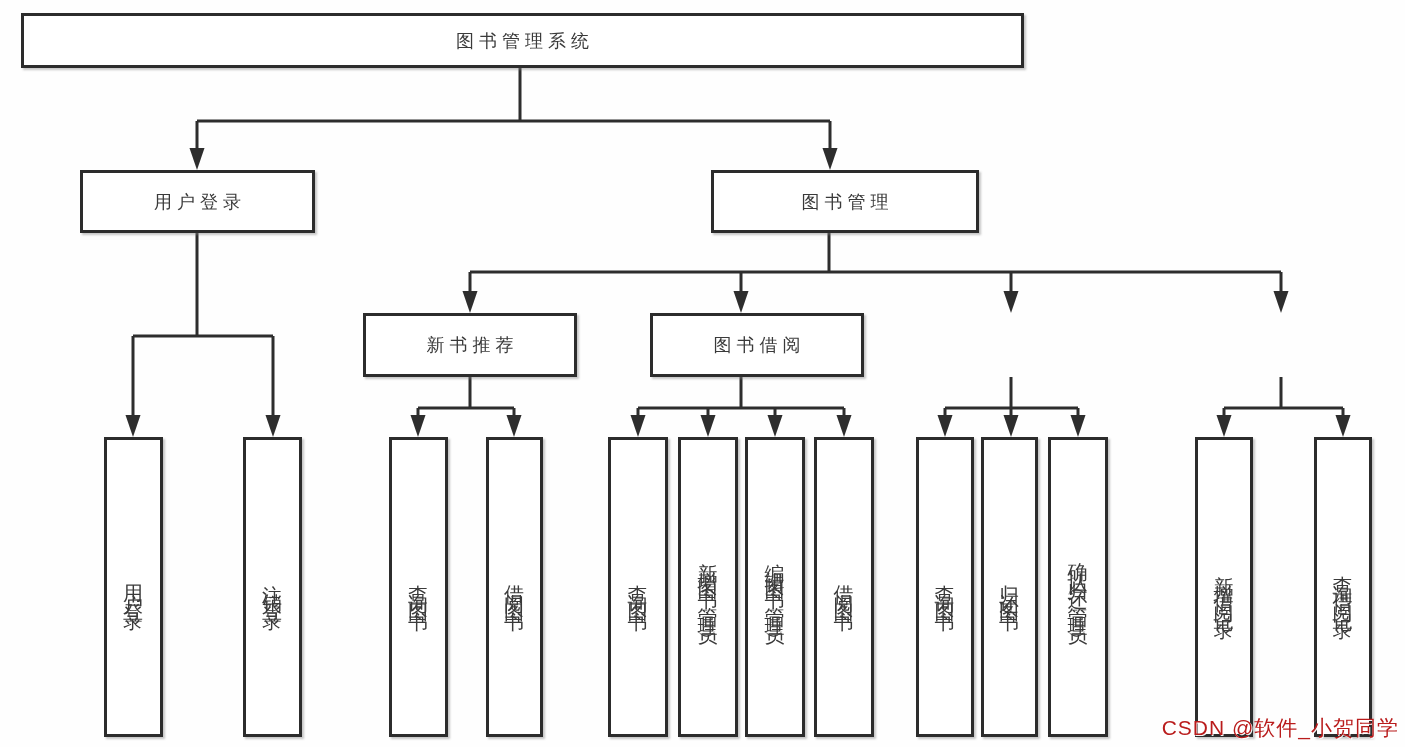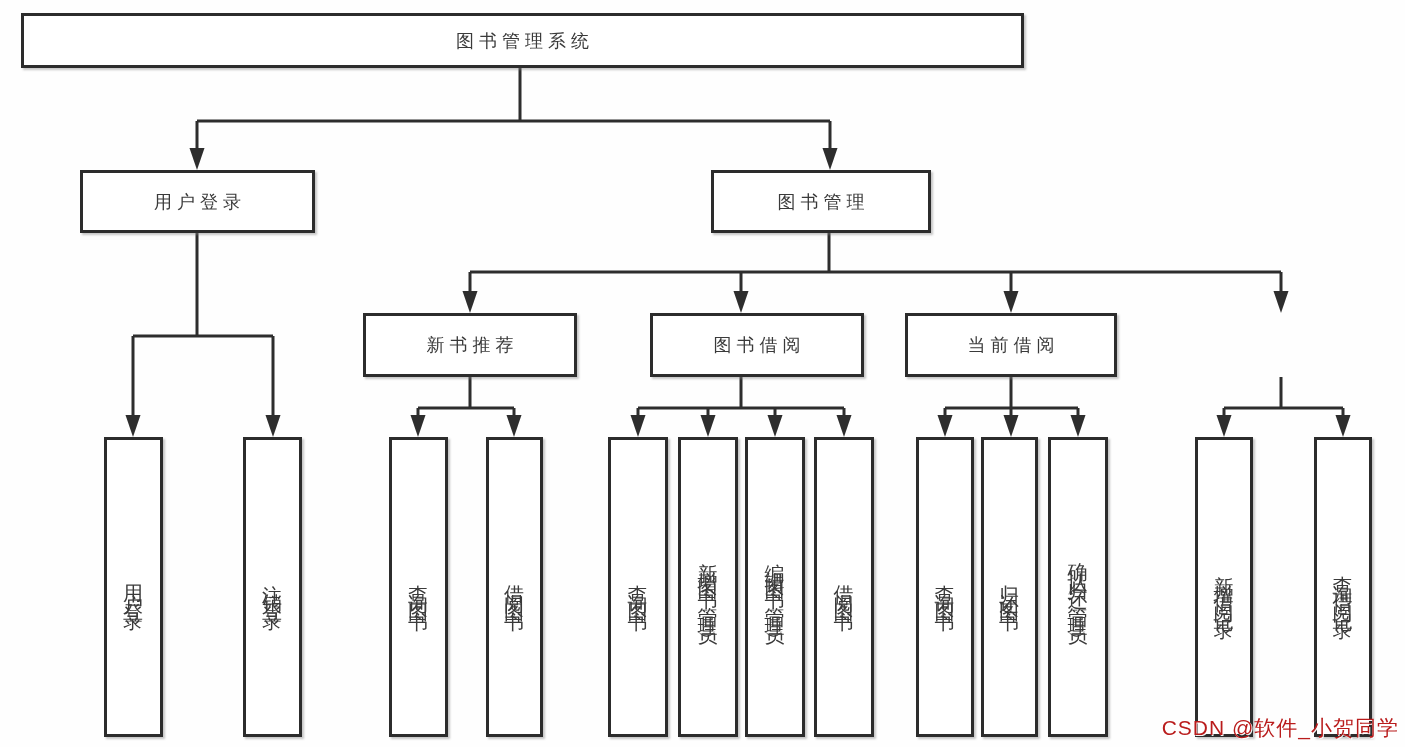--- a/index.html
+++ b/index.html
@@ -88,25 +88,24 @@
       <polygon points="1003.5,415 1018.5,415 1011,437"></polygon>
       <polygon points="1070.5,415 1085.5,415 1078,437"></polygon>
       <polygon points="1216.5,415 1231.5,415 1224,437"></polygon>
       <polygon points="1335.5,415 1350.5,415 1343,437"></polygon>
     </g>
   </svg>
 
   <div class="box h" style="left:21px; top:13px; width:1003px; height:55px;">图书管理系统</div>
 
   <div class="box h" style="left:80px; top:170px; width:235px; height:63px;">用户登录</div>
-  <div class="box h" style="left:711px; top:170px; width:220px; height:63px;">图书管理</div>
+  <div class="box h" style="left:711px; top:170px; width:268px; height:63px;">图书管理</div>
 
   <div class="box h" style="left:363px; top:313px; width:214px; height:64px;">新书推荐</div>
   <div class="box h" style="left:634px; top:313px; width:214px; height:64px;margin-left:16px;">图书借阅</div>
-  <div class="box h" style="left:905px; top:313px; width:212px; height:64px;">当前借阅</div>
 
   <div class="box v" style="left:104px; top:437px; width:59px; height:300px;">用户登录</div>
   <div class="box v" style="left:243px; top:437px; width:59px; height:300px;">注销登录</div>
 
   <div class="box v" style="left:389px; top:437px; width:59px; height:300px;">查询图书</div>
   <div class="box v" style="left:486px; top:437px; width:57px; height:300px;">借阅图书</div>
 
   <div class="box v" style="left:608px; top:437px; width:60px; height:300px;">查询图书</div>
   <div class="box v" style="left:678px; top:437px; width:60px; height:300px;">新增图书（管理员）</div>
   <div class="box v" style="left:745px; top:437px; width:60px; height:300px;">编辑图书（管理员）</div>

